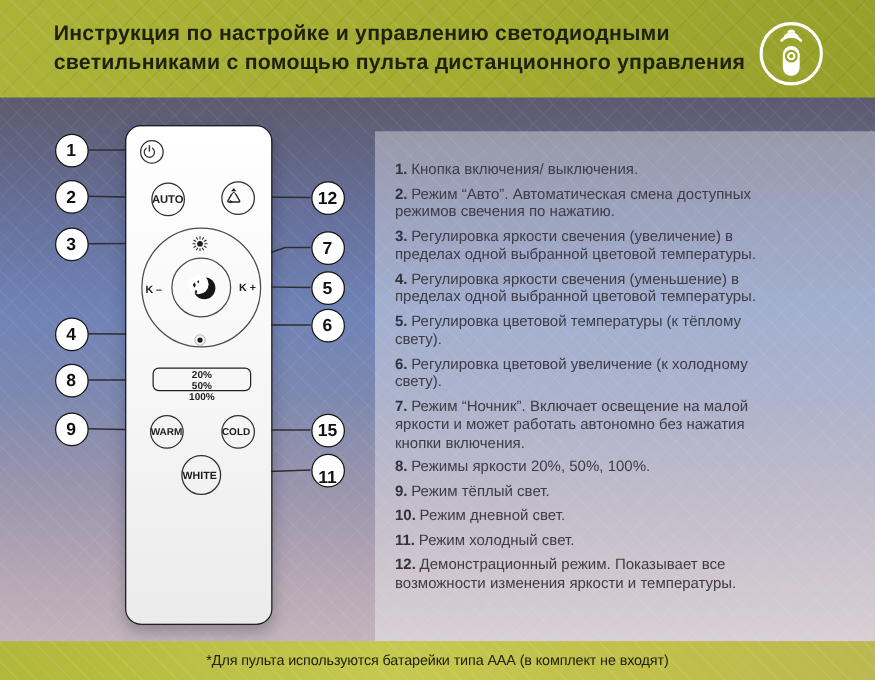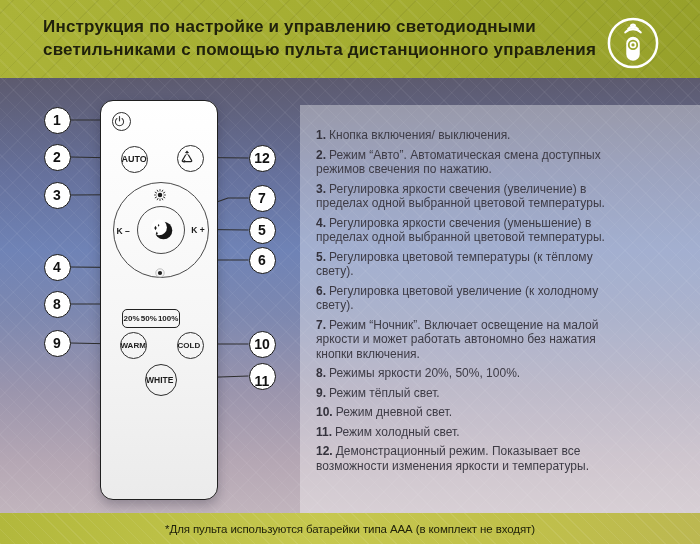--- a/index.html
+++ b/index.html
@@ -38,24 +38,24 @@
     box-shadow:0 5px 12px rgba(20,20,40,0.28);
   }
   .btn{
     position:absolute;border:1.3px solid #2e2e2e;border-radius:50%;
     box-sizing:border-box;display:flex;align-items:center;justify-content:flex-start;
     color:#1c1c1c;font-weight:bold;background:transparent;
   }
   .dial{position:absolute;border:1px solid #4a4a4a;border-radius:50%;box-sizing:border-box;}
   .klabel{position:absolute;font-size:8.5px;font-weight:bold;color:#1c1c1c;width:24px;text-align:center;}
   .pct{
-    position:absolute;left:21px;top:208px;width:58px;height:19px;
+    position:absolute;left:21px;top:193px;width:79px;height:19px;
     border:1.3px solid #222;border-radius:5px;box-sizing:border-box;
     display:flex;align-items:center;justify-content:space-around;
-    font-size:8px;font-weight:bold;color:#1c1c1c;
+    font-size:8px;font-weight:bold;color:#1c1c1c;flex-direction:column;
   }
   
   .co{
     position:absolute;width:27px;height:27px;border-radius:50%;
     background:#fff;border:1.6px solid #151515;box-sizing:border-box;
     display:flex;align-items:center;justify-content:center;
     font-size:14px;font-weight:bold;color:#111;
   }
   .lines{position:absolute;left:0;top:0;pointer-events:none;}
   
@@ -222,21 +222,21 @@
   <div class="co" style="left:248.5px;top:184.5px;">
       <span>7</span>
     </div>
   <div class="co" style="left:248.5px;top:216.5px;">
       <span>5</span>
     </div>
   <div class="co" style="left:248.5px;top:246.5px;">
       <span>6</span>
     </div>
   <div class="co" style="left:248.5px;top:330.5px;">
-      <span>10</span>
+      <span>15</span>
     </div>
   <div class="co" style="left:248.5px;top:362.5px;align-items:flex-end;">
       <span>11</span>
     </div>
 
   <div class="instructions">
     <div class="item"><span class="num">1.</span><span class="txt">Кнопка включения/ выключения.</span></div>
     <div class="item"><span class="num">2.</span><span class="txt">Режим “Авто”. Автоматическая смена доступных
 режимов свечения по нажатию.</span></div>
     <div class="item"><span class="num">3.</span><span class="txt">Регулировка яркости свечения (увеличение) в

